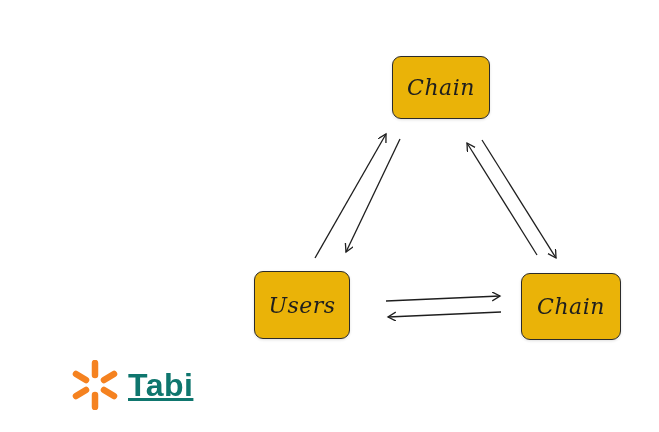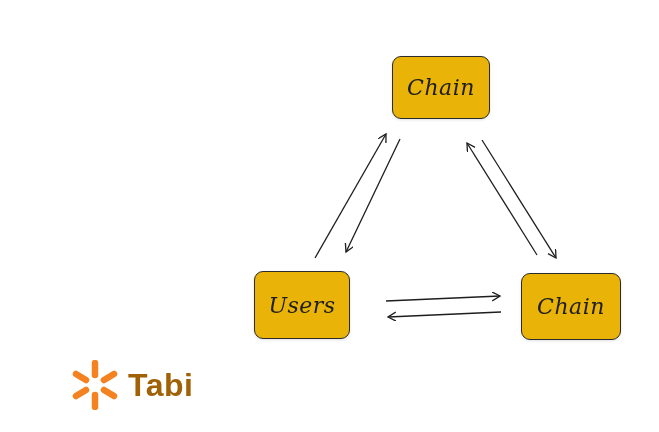--- a/index.html
+++ b/index.html
@@ -46,22 +46,23 @@
     left: 70px;
     top: 360px;
     display: flex;
     align-items: center;
     gap: 8px;
   }
   .logo-text {
     font-family: "Liberation Sans", sans-serif;
     font-weight: 700;
     font-size: 32px;
-    color: #a16207;
+    color: #0f766e;
     letter-spacing: 0.5px;
+    text-decoration: underline;
   }
 </style>
 </head>
 <body>
 
 <div class="canvas">
 
   <svg class="arrow-layer" width="659" height="432" viewBox="0 0 659 432">
     <defs>
       <marker id="head" markerWidth="12" markerHeight="12" refX="8" refY="4.5" orient="auto" markerUnits="userSpaceOnUse">

